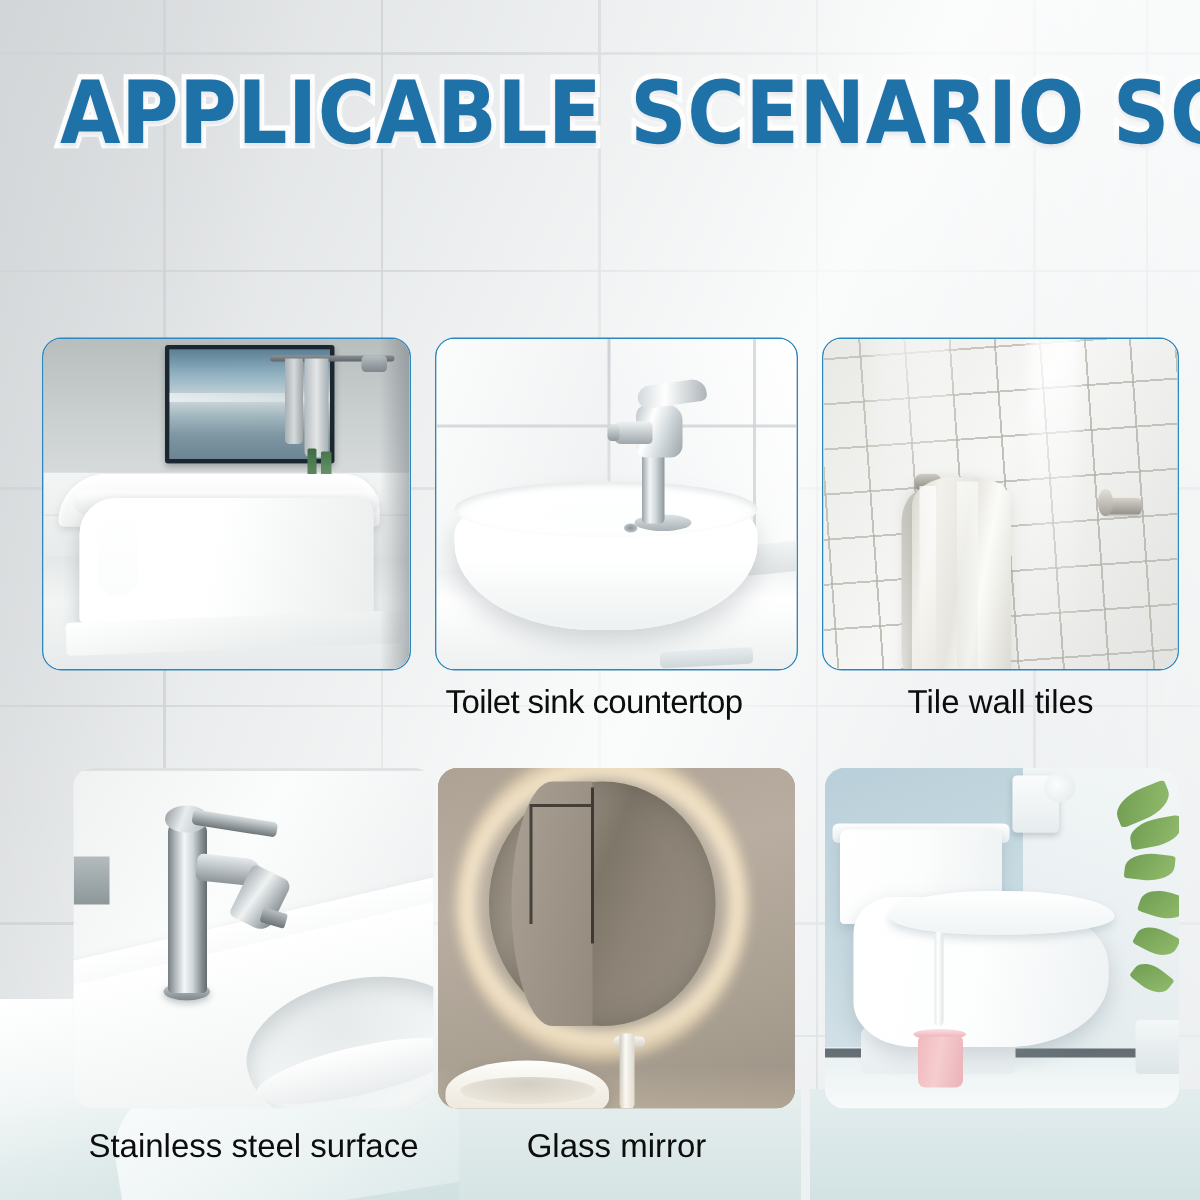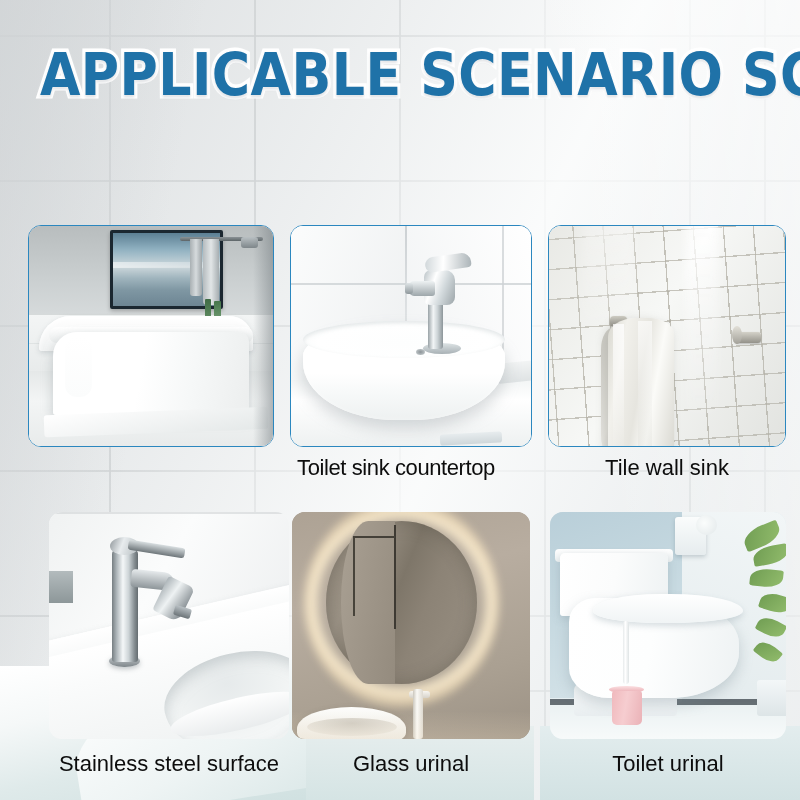--- a/index.html
+++ b/index.html
@@ -432,21 +432,21 @@
           <div class="tiles"></div>
           <div class="sheenA"></div>
             <div class="sheenB"></div>
             <div class="shade"></div>
           <div class="hookR"></div>
           <div class="hookL"></div>
           <div class="towel2"></div>
           <div class="towel"></div>
         </div>
       </div>
-      <div class="caption" style="top:230px;">Tile wall sink</div>
+      <div class="caption" style="top:230px;">Tile wall tiles</div>
     </div>
 
     <div class="cell" style="left:50px; top:513px; width:238px; height:280px;">
       <div class="card bleed" style="width:238px; height:225px;">
         <div class="photo-clip">
           <div class="photo p4">
             <div class="wall"></div>
               <div class="wTile1"></div>
               <div class="leftBand"></div>
             <div class="slabTop"></div>
@@ -481,21 +481,21 @@
               </div>
             </div>
             <div class="vanity"></div>
             <div class="basinIn"></div>
             <div class="tapArm"></div>
             <div class="tap"></div>
             <div class="floorGlow"></div>
           </div>
         </div>
       </div>
-      <div class="caption" style="top:238px;">Glass urinal</div>
+      <div class="caption" style="top:238px;">Glass mirror</div>
     </div>
 
     <div class="cell" style="left:551px; top:513px; width:234px; height:280px;">
       <div class="card bleed" style="width:234px; height:225px;">
         <div class="photo-clip">
           <div class="photo p6">
             <div class="wallBlue"></div>
               <div class="wallWhite"></div>
             <div class="floor"></div>
               <div class="skirt"></div>
@@ -512,17 +512,16 @@
               <div class="tank"></div>
             <div class="base"></div>
             <div class="bowl"></div>
             <div class="seat"></div>
             <div class="brushStem"></div>
               <div class="brushRim"></div>
             <div class="brushCup"></div>
           </div>
         </div>
       </div>
-      <div class="caption" style="top:238px;">Toilet urinal</div>
     </div>
 
   </div>
 </div>
 
 </body></html>

